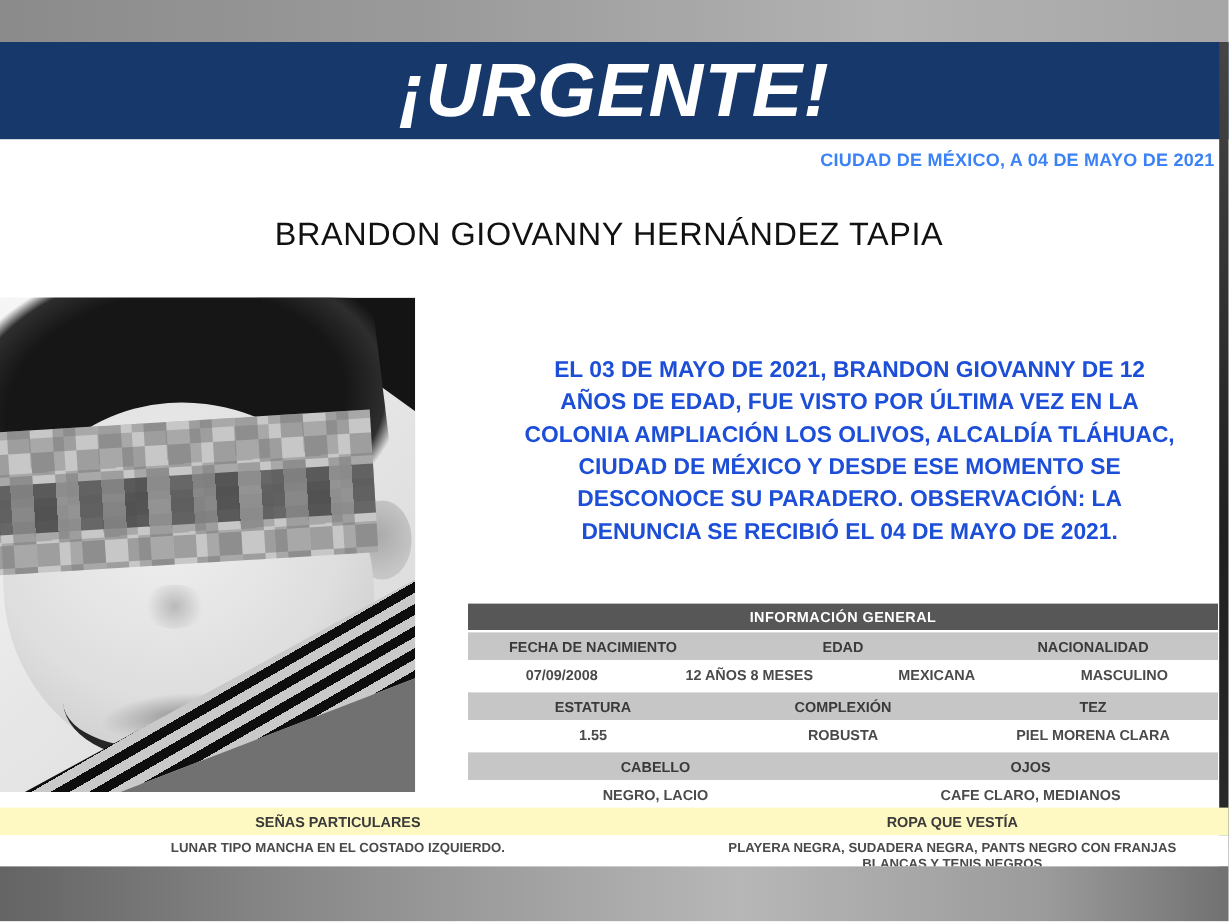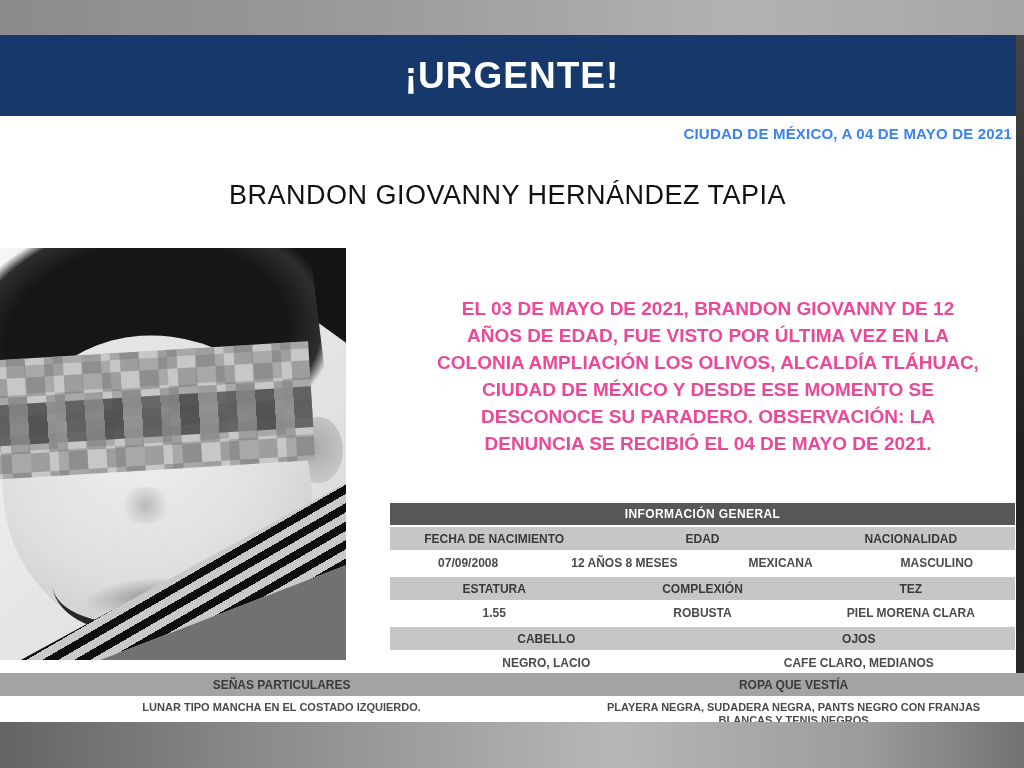--- a/index.html
+++ b/index.html
@@ -12,30 +12,30 @@
   .topbar{position:absolute;left:0;top:0;width:1024px;height:35px;
     background:linear-gradient(90deg,#8b8b8b,#9a9a9a 35%,#b2b2b2 72%,#a6a6a6);}
   .bottombar{position:absolute;left:0;top:722px;width:1024px;height:46px;
     background:linear-gradient(90deg,#646464,#8a8a8a 25%,#b7b7b7 60%,#9b9b9b 85%,#717171);}
   
   .rightstrip{position:absolute;left:1016px;top:35px;width:8px;height:687px;
     background:linear-gradient(180deg,#454545,#1f1f1f 60%,#2b2b2b);}
   
   .bluebar{position:absolute;left:0;top:35px;width:1024px;height:81px;
     background:#17386b;display:flex;align-items:center;justify-content:center;}
-  .bluebar .title{color:#ffffff;font-weight:bold;font-size:37px;letter-spacing:1px;}
+  .bluebar .title{color:#ffffff;font-weight:bold;font-size:63px;letter-spacing:1px;font-style:italic;}
   
   .dateline{position:absolute;right:12px;top:125px;font-size:15px;font-weight:bold;
     color:#3b82f6;letter-spacing:.2px;}
   
   .name{position:absolute;left:0;top:180px;width:1015px;text-align:center;
     font-size:27px;font-weight:normal;color:#111;letter-spacing:.5px;}
   
   .desc{position:absolute;left:398px;top:295px;width:620px;text-align:center;
-    font-size:19px;font-weight:bold;color:#ec4899;line-height:27px;}
+    font-size:19px;font-weight:bold;color:#1d4ed8;line-height:27px;}
   .desc div{white-space:nowrap;}
   
   .photo{position:absolute;left:0;top:248px;width:346px;height:412px;
     background:linear-gradient(135deg,#f6f6f6,#e3e3e3 60%,#d7d7d7);overflow:hidden;}
   .ph-corner{position:absolute;inset:0;background:#141414;
     clip-path:polygon(62% 0,100% 0,100% 23%);}
   .ph-hair{position:absolute;left:-8%;top:-6%;width:100%;height:50%;
     background:radial-gradient(ellipse at 50% 55%,#161616 58%,#2e2e2e 72%,rgba(60,60,60,0) 78%);
     transform:rotate(-7deg);}
   .ph-ear{position:absolute;left:85%;top:41%;width:14%;height:16%;border-radius:50%;
@@ -69,21 +69,21 @@
   .it-header{height:22px;background:#575757;color:#fff;font-size:12px;font-weight:bold;
     display:flex;align-items:center;justify-content:center;letter-spacing:.4px;}
   .it-row{display:flex;}
   .it-row.labels{background:#c6c6c6;height:23px;margin-top:2px;}
   .it-row.values{background:#ffffff;height:25px;}
   .it-cell{flex:1;display:flex;align-items:center;justify-content:center;
     font-size:12px;font-weight:bold;color:#3a3a3a;white-space:nowrap;}
   .it-row.values .it-cell{color:#4a4a4a;}
   
   .det-table{position:absolute;left:0;top:673px;width:1024px;}
-  .dt-labels{display:flex;background:#a3a3a3;height:23px;}
+  .dt-labels{display:flex;background:#fef9c3;height:23px;}
   .dt-values{display:flex;background:#ffffff;height:26px;overflow:hidden;}
   .dt-cell-l{width:55%;display:flex;align-items:center;justify-content:center;
     font-size:12px;font-weight:bold;color:#3a3a3a;}
   .dt-cell-r{width:45%;display:flex;align-items:center;justify-content:center;
     font-size:12px;font-weight:bold;color:#3a3a3a;}
   .dt-values .dt-cell-l,.dt-values .dt-cell-r{font-size:11px;color:#4a4a4a;
     text-align:center;line-height:13px;align-items:flex-start;padding-top:5px;}
   .dt-values .dt-cell-r{padding-left:20px;padding-right:20px;box-sizing:border-box;}
 </style>
 </head>

